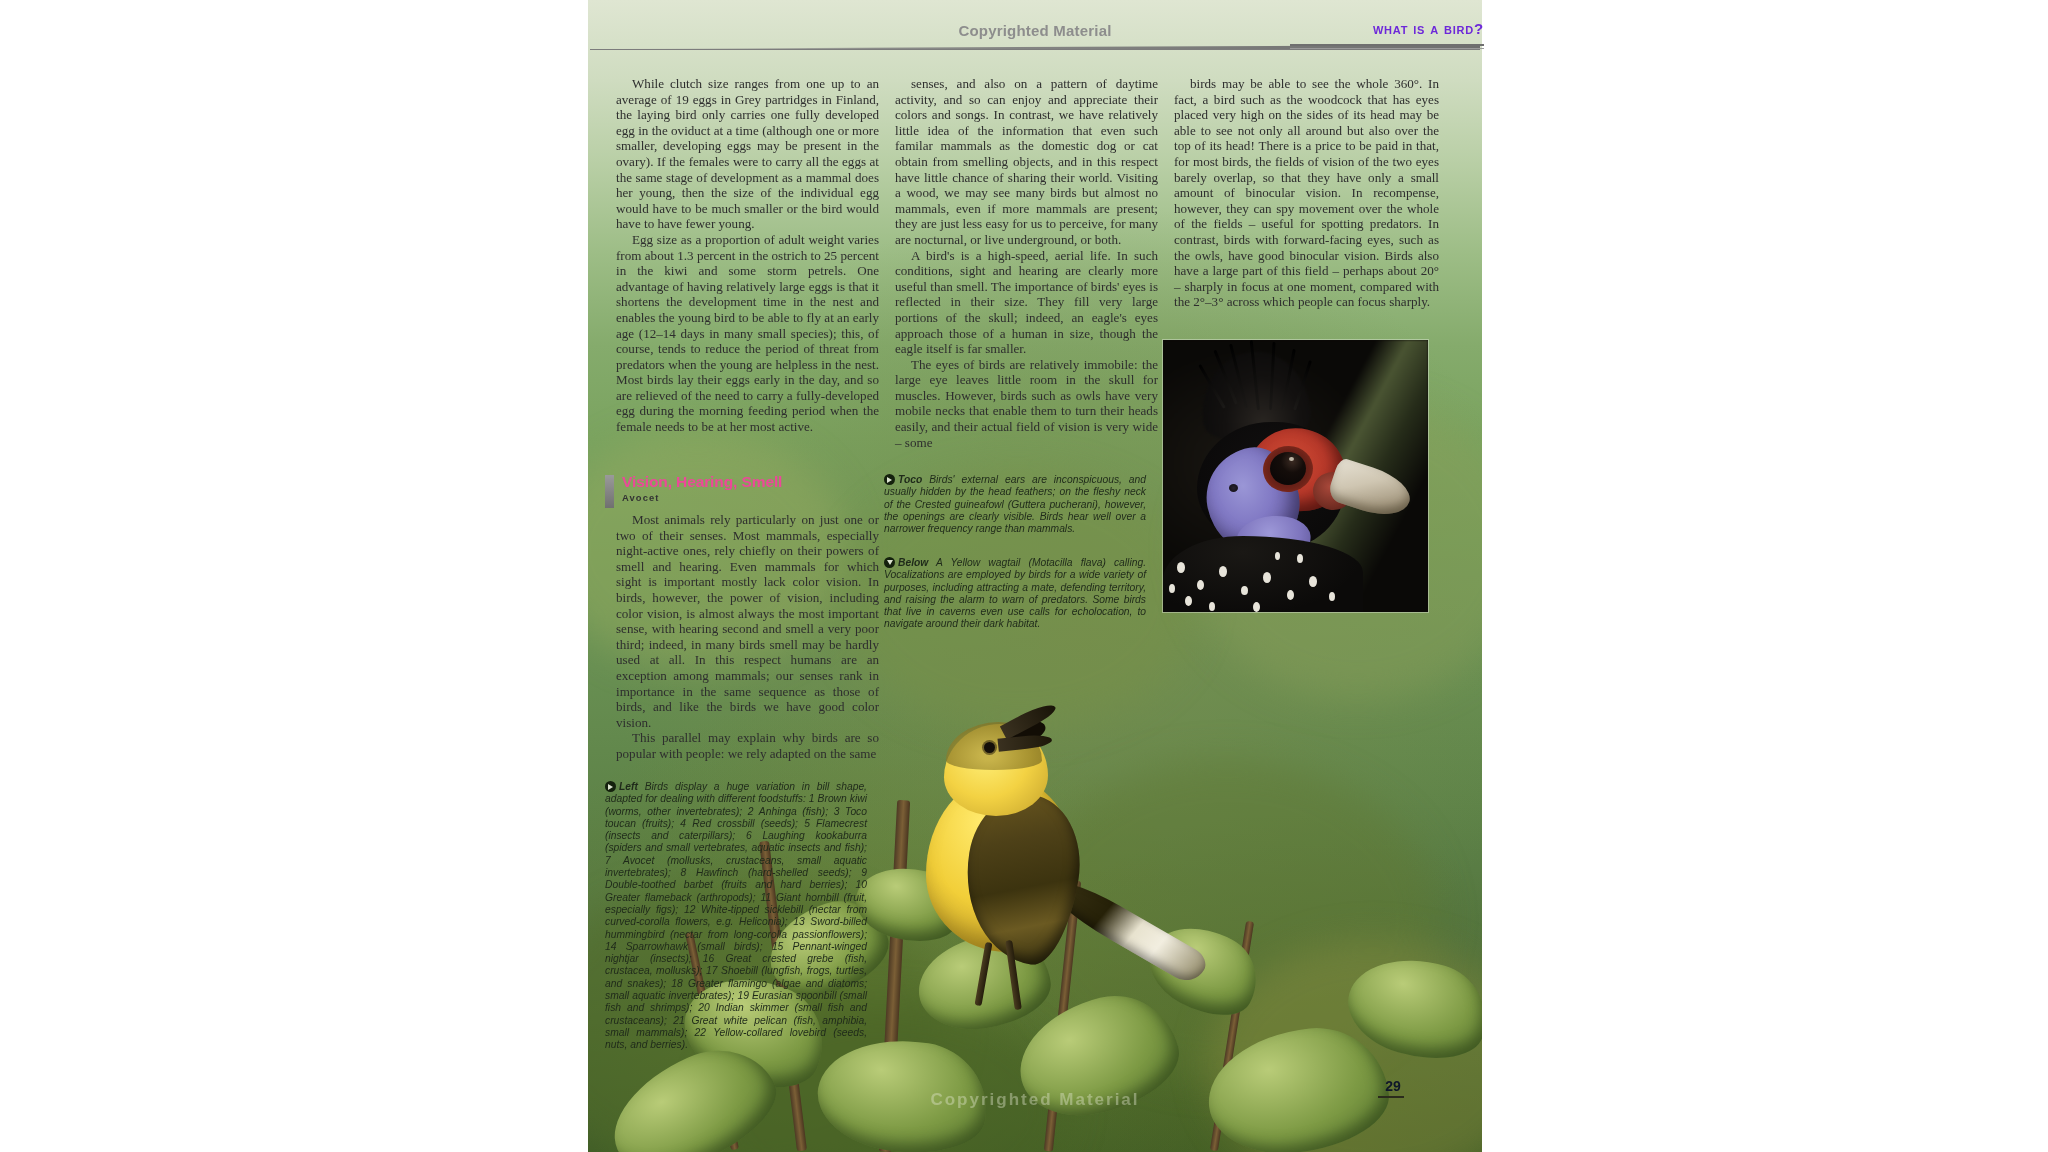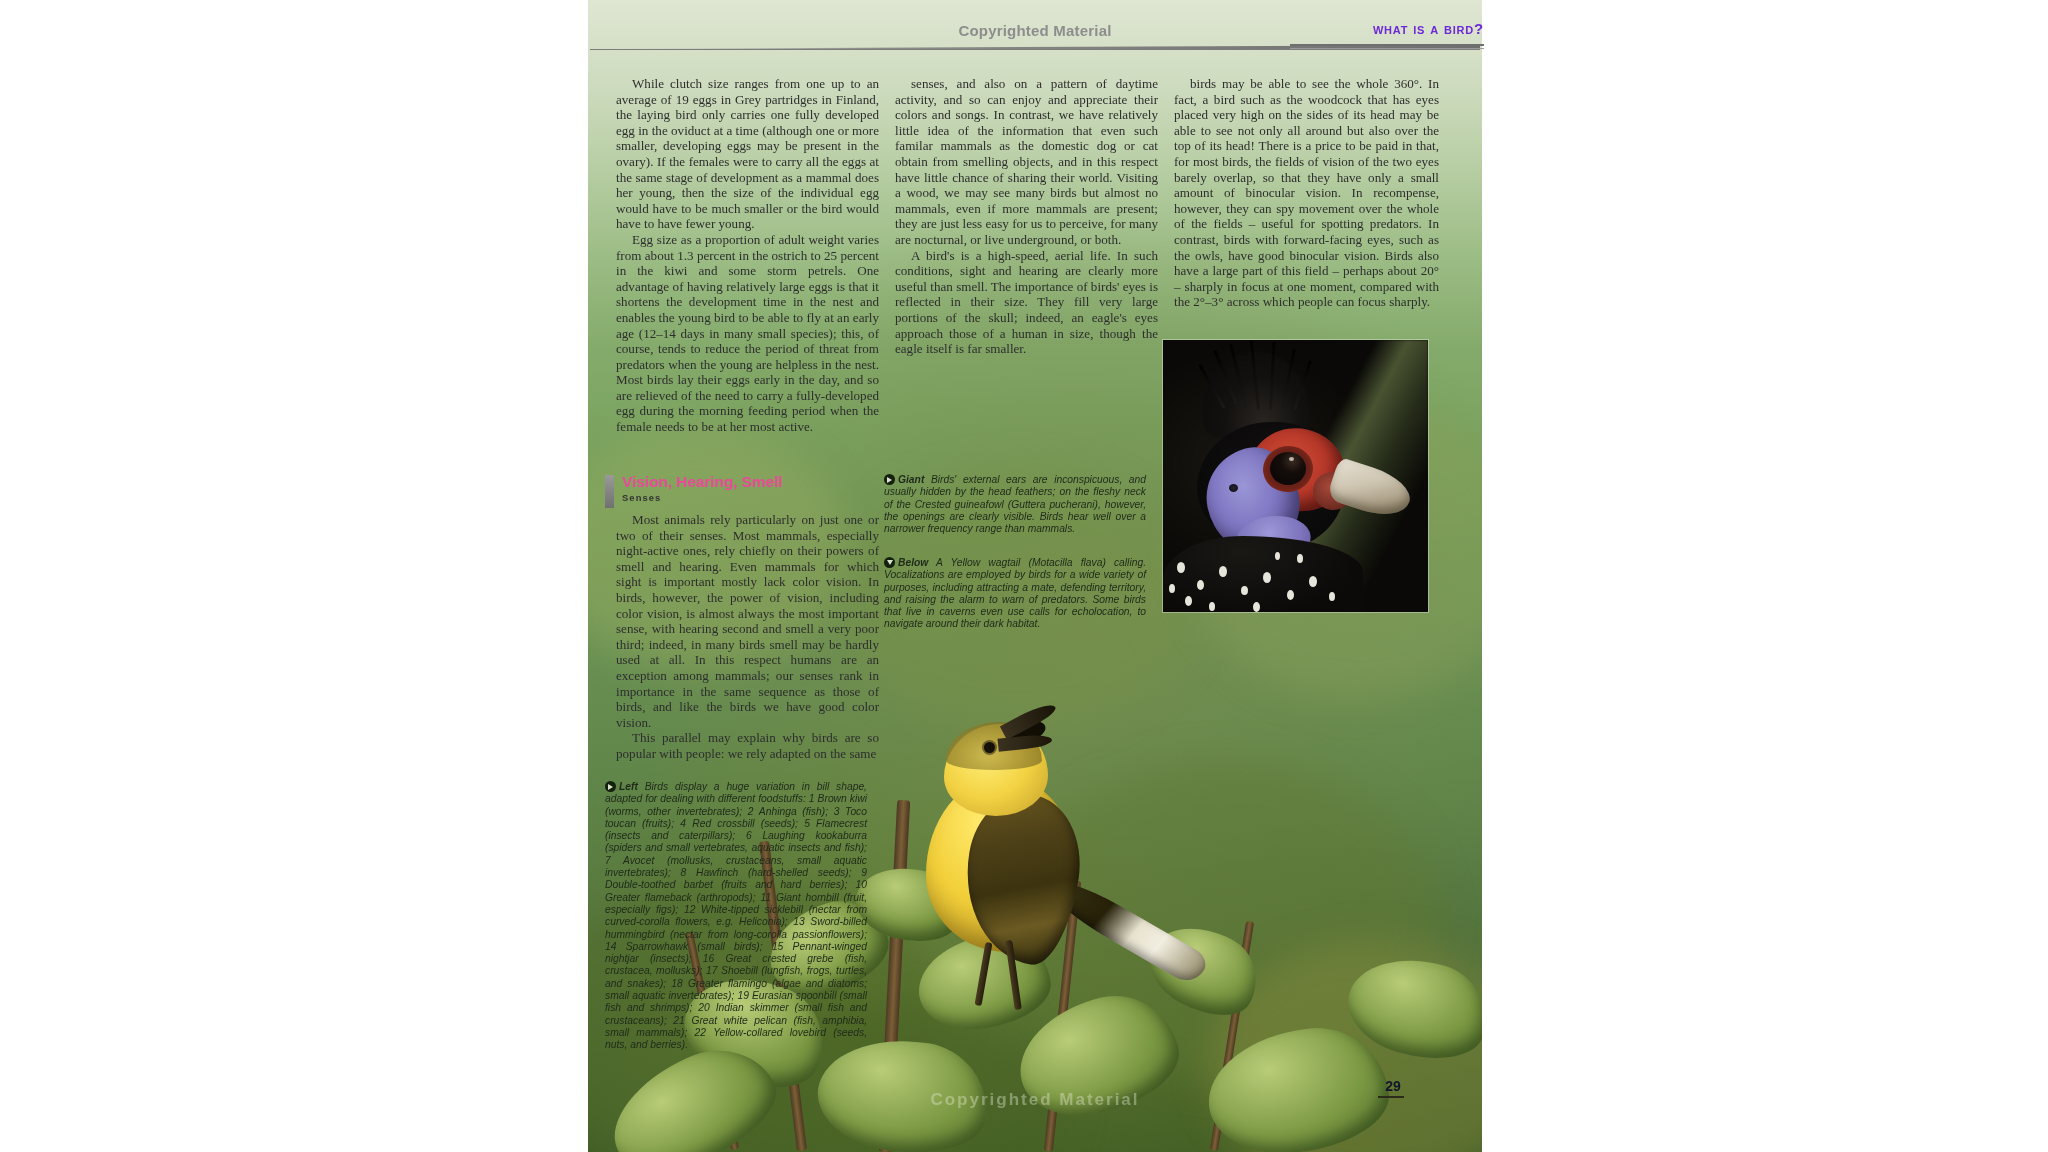--- a/index.html
+++ b/index.html
@@ -417,40 +417,41 @@
   <div id="head-rule-2"></div>
 
   <div class="col" id="col1">
     <p class="first">While clutch size ranges from one up to an average of 19 eggs in Grey partridges in Finland, the laying bird only carries one fully developed egg in the oviduct at a time (although one or more smaller, developing eggs may be present in the ovary). If the females were to carry all the eggs at the same stage of development as a mammal does her young, then the size of the individual egg would have to be much smaller or the bird would have to have fewer young.</p>
     <p>Egg size as a proportion of adult weight varies from about 1.3 percent in the ostrich to 25 percent in the kiwi and some storm petrels. One advantage of having relatively large eggs is that it shortens the development time in the nest and enables the young bird to be able to fly at an early age (12–14 days in many small species); this, of course, tends to reduce the period of threat from predators when the young are helpless in the nest. Most birds lay their eggs early in the day, and so are relieved of the need to carry a fully-developed egg during the morning feeding period when the female needs to be at her most active.</p>
   </div>
 
   <div id="section-head">
     <div id="sec-bar"></div>
     <div id="sec-title">Vision, Hearing, Smell</div>
-    <div id="sec-sub">Senses</div>
+    <div id="sec-sub">Avocet</div>
   </div>
 
   <div class="col" id="col1b">
     <p class="first">Most animals rely particularly on just one or two of their senses. Most mammals, especially night-active ones, rely chiefly on their powers of smell and hearing. Even mammals for which sight is important mostly lack color vision. In birds, however, the power of vision, including color vision, is almost always the most important sense, with hearing second and smell a very poor third; indeed, in many birds smell may be hardly used at all. In this respect humans are an exception among mammals; our senses rank in importance in the same sequence as those of birds, and like the birds we have good color vision.</p>
     <p>This parallel may explain why birds are so popular with people: we rely adapted on the same</p>
   </div>
 
   <div class="caption" id="cap-left">
     <span class="cap-marker"></span><span class="cap-dir">Left</span>
     <span>Birds display a huge variation in bill shape, adapted for dealing with different foodstuffs: 1 Brown kiwi (worms, other invertebrates); 2 Anhinga (fish); 3 Toco toucan (fruits); 4 Red crossbill (seeds); 5 Flamecrest (insects and caterpillars); 6 Laughing kookaburra (spiders and small vertebrates, aquatic insects and fish); 7 Avocet (mollusks, crustaceans, small aquatic invertebrates); 8 Hawfinch (hard-shelled seeds); 9 Double-toothed barbet (fruits and hard berries); 10 Greater flameback (arthropods); 11 Giant hornbill (fruit, especially figs); 12 White-tipped sicklebill (nectar from curved-corolla flowers, e.g. Heliconia); 13 Sword-billed hummingbird (nectar from long-corolla passionflowers); 14 Sparrowhawk (small birds); 15 Pennant-winged nightjar (insects); 16 Great crested grebe (fish, crustacea, mollusks); 17 Shoebill (lungfish, frogs, turtles, and snakes); 18 Greater flamingo (algae and diatoms; small aquatic invertebrates); 19 Eurasian spoonbill (small fish and shrimps); 20 Indian skimmer (small fish and crustaceans); 21 Great white pelican (fish, amphibia, small mammals); 22 Yellow-collared lovebird (seeds, nuts, and berries).</span>
   </div>
 
   <div class="col" id="col2">
     <p class="first">senses, and also on a pattern of daytime activity, and so can enjoy and appreciate their colors and songs. In contrast, we have relatively little idea of the information that even such familar mammals as the domestic dog or cat obtain from smelling objects, and in this respect have little chance of sharing their world. Visiting a wood, we may see many birds but almost no mammals, even if more mammals are present; they are just less easy for us to perceive, for many are nocturnal, or live underground, or both.</p>
     <p>A bird's is a high-speed, aerial life. In such conditions, sight and hearing are clearly more useful than smell. The importance of birds' eyes is reflected in their size. They fill very large portions of the skull; indeed, an eagle's eyes approach those of a human in size, though the eagle itself is far smaller.</p>
+    <p>The eyes of birds are relatively immobile: the large eye leaves little room in the skull for muscles. However, birds such as owls have very mobile necks that enable them to turn their heads easily, and their actual field of vision is very wide – some</p>
   </div>
 
   <div class="caption" id="cap-right">
-    <span class="cap-marker"></span><span class="cap-dir">Giant</span>
+    <span class="cap-marker"></span><span class="cap-dir">Toco</span>
     <span>Birds' external ears are inconspicuous, and usually hidden by the head feathers; on the fleshy neck of the Crested guineafowl (Guttera pucherani), however, the openings are clearly visible. Birds hear well over a narrower frequency range than mammals.</span>
   </div>
 
   <div class="caption" id="cap-below">
     <span class="cap-marker down"></span><span class="cap-dir">Below</span>
     <span>A Yellow wagtail (Motacilla flava) calling. Vocalizations are employed by birds for a wide variety of purposes, including attracting a mate, defending territory, and raising the alarm to warn of predators. Some birds that live in caverns even use calls for echolocation, to navigate around their dark habitat.</span>
   </div>
 
   <div class="col" id="col3">
     <p class="first">birds may be able to see the whole 360°. In fact, a bird such as the woodcock that has eyes placed very high on the sides of its head may be able to see not only all around but also over the top of its head! There is a price to be paid in that, for most birds, the fields of vision of the two eyes barely overlap, so that they have only a small amount of binocular vision. In recompense, however, they can spy movement over the whole of the fields – useful for spotting predators. In contrast, birds with forward-facing eyes, such as the owls, have good binocular vision. Birds also have a large part of this field – perhaps about 20° – sharply in focus at one moment, compared with the 2°–3° across which people can focus sharply.</p>

